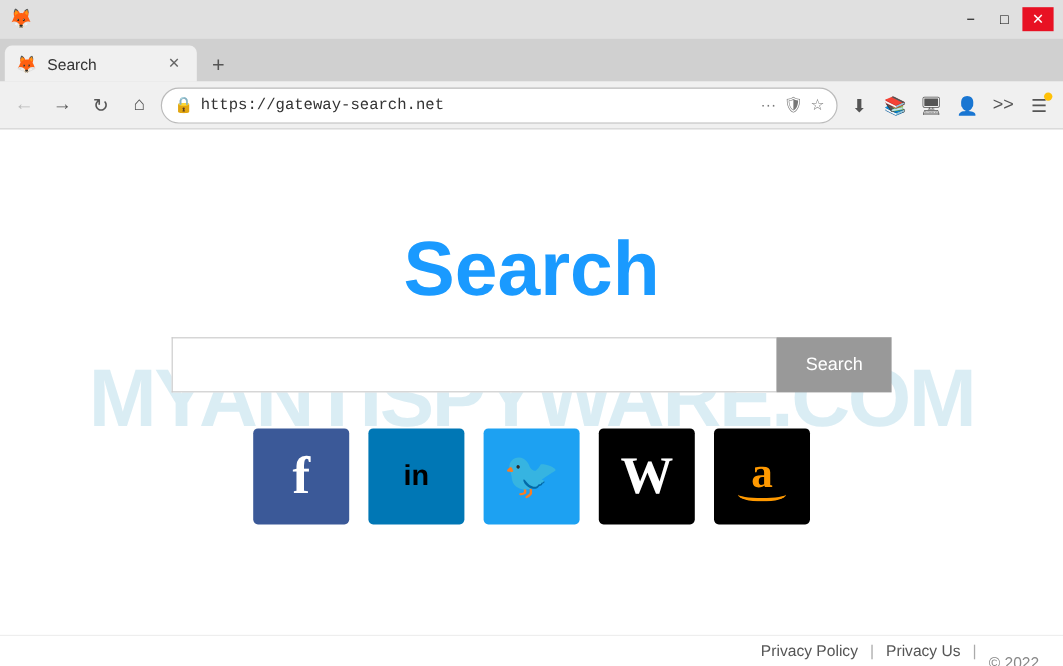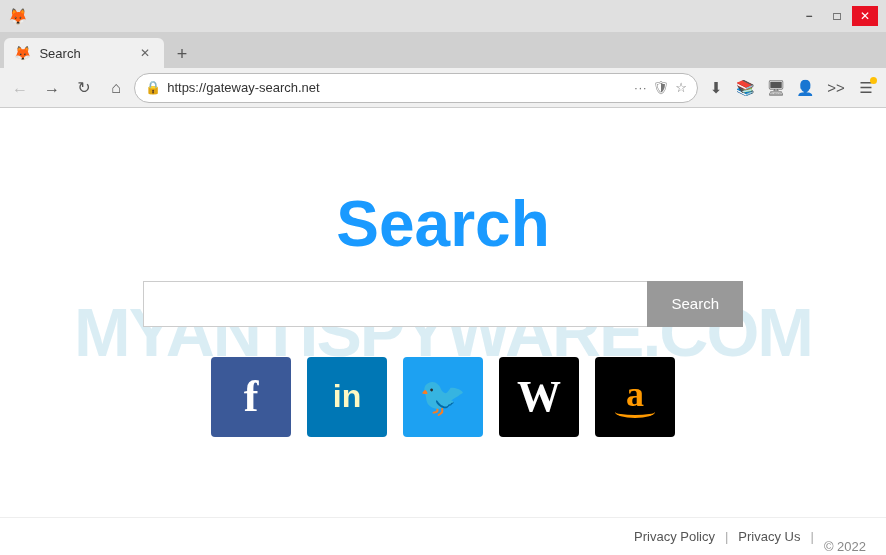--- a/index.html
+++ b/index.html
@@ -129,20 +129,21 @@
       gap: 6px;
     }
     .address-bar-lock {
       font-size: 13px;
       color: #555;
     }
     .address-bar-url {
       flex: 1;
       font-size: 13px;
       color: #333;
+      font-family: Liberation Mono, monospace;
     }
     .address-bar-icons {
       display: flex;
       gap: 6px;
       color: #777;
       font-size: 13px;
     }
     .nav-right-icons {
       display: flex;
       align-items: center;
@@ -263,21 +264,21 @@
     .social-linkedin { background: #0077b5; }
     .social-twitter { background: #1da1f2; }
     .social-wikipedia { background: #000; }
     .social-amazon { background: #000; color: #f90; }
 
     
     .page-footer {
       position: absolute;
       bottom: 0;
       width: 886px;
-      height: 38px;
+      height: 26px;
       background: #fff;
       border-top: 1px solid #eee;
       display: flex;
       align-items: center;
       justify-content: flex-end;
       padding: 0 20px;
       gap: 10px;
       font-size: 13px;
       color: #555;
       z-index: 2;
@@ -320,24 +321,24 @@
     
     .wiki-w {
       font-size: 44px;
       font-family: 'Times New Roman', serif;
       color: #fff;
       font-style: normal;
     }
 
     
     .linkedin-in {
-      font-size: 32px;
+      font-size: 24px;
       font-family: Arial, sans-serif;
       font-weight: bold;
-      color: #fef9c3;
+      color: #000000;
     }
   </style>
 </head>
 <body>
 
 <div>
 
   <div class="title-bar">
     <div class="title-bar-left">
 

